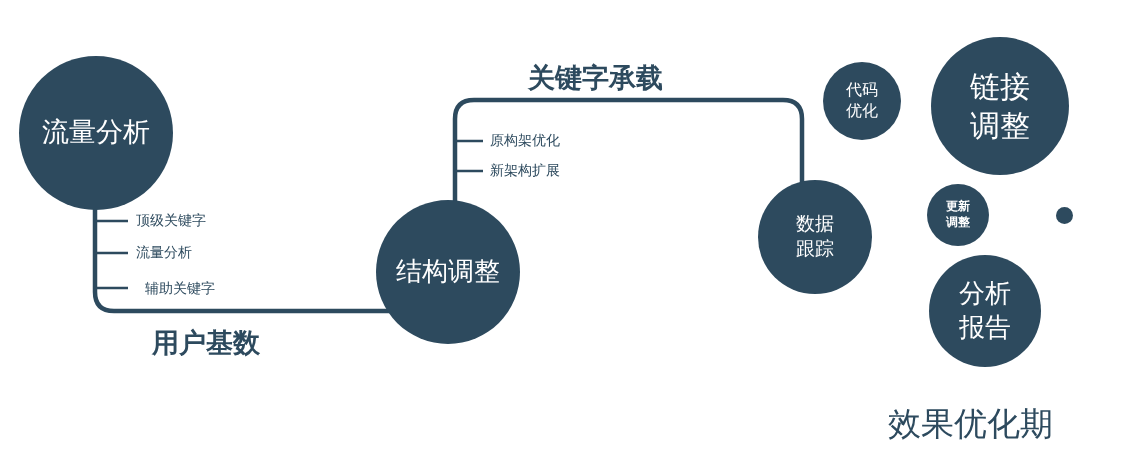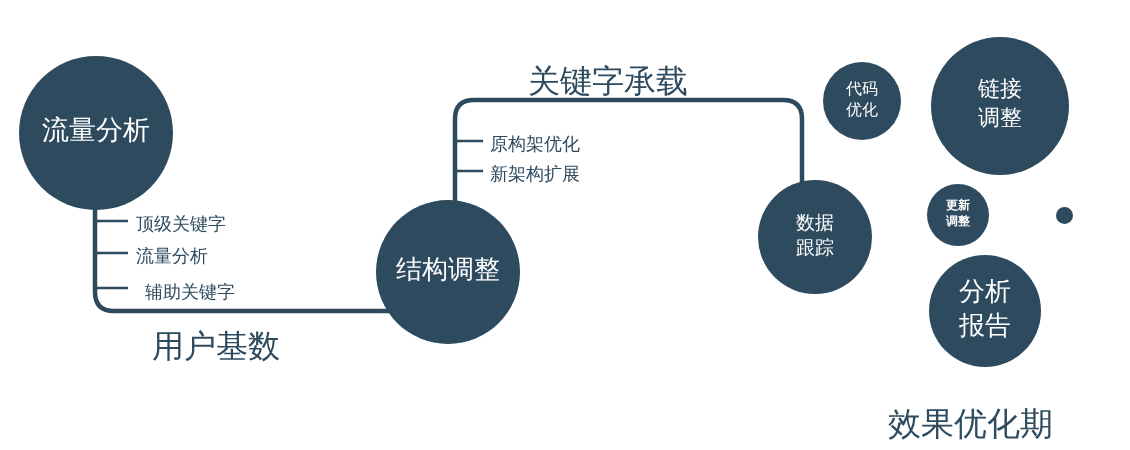--- a/index.html
+++ b/index.html
@@ -38,51 +38,50 @@
     position: absolute;
     border-radius: 50%;
     background: var(--primary);
     color: #ffffff;
     display: flex;
     align-items: center;
     justify-content: center;
     text-align: right;
     white-space: pre-line;
     line-height: 1.3;
-    font-family: Liberation Mono, monospace;
   }
   .circle.traffic  { left: 19px;  top: 56px;  width: 154px; height: 154px; font-size: 27px; }
   .circle.structure{ left: 376px; top: 200px; width: 144px; height: 144px; font-size: 26px; }
   .circle.tracking { left: 758px; top: 180px; width: 114px; height: 114px; font-size: 19px; }
   .circle.code     { left: 823px; top: 62px;  width: 78px;  height: 78px;  font-size: 16px; }
-  .circle.link     { left: 931px; top: 37px;  width: 138px; height: 138px; font-size: 22px; }
+  .circle.link     { left: 931px; top: 37px;  width: 138px; height: 138px; font-size: 30px; }
   .circle.update   { left: 927px; top: 184px; width: 62px;  height: 62px;  font-size: 12px; font-weight: 700; }
   .circle.report   { left: 929px; top: 255px; width: 112px; height: 112px; font-size: 26px; }
   .dot {
     position: absolute;
     left: 1056px; top: 207px;
     width: 17px; height: 17px;
     border-radius: 50%;
     background: var(--primary);
   }
   .tick-label {
     position: absolute;
-    font-size: 18px;
+    font-size: 14px;
     color: var(--primary);
     white-space: nowrap;
   }
   .tick-label.t1 { left: 136px; top: 212px; }
   .tick-label.t2 { left: 136px; top: 244px; }
   .tick-label.t3 { left: 136px; top: 280px; margin-left: 9px; }
   .tick-label.s1 { left: 490px; top: 132px; }
   .tick-label.s2 { left: 490px; top: 162px; text-align: center; }
   .edge-label {
     position: absolute;
-    font-size: 32px;
-    font-weight: 400;
+    font-size: 27px;
+    font-weight: 700;
     color: var(--primary);
     white-space: nowrap;
   }
   .edge-label.user-base     { left: 152px; top: 325px; }
   .edge-label.keyword-carry { left: 528px; top: 60px; }
   .caption {
     position: absolute;
     left: 888px; top: 402px;
     font-size: 33px;
     color: var(--primary);

